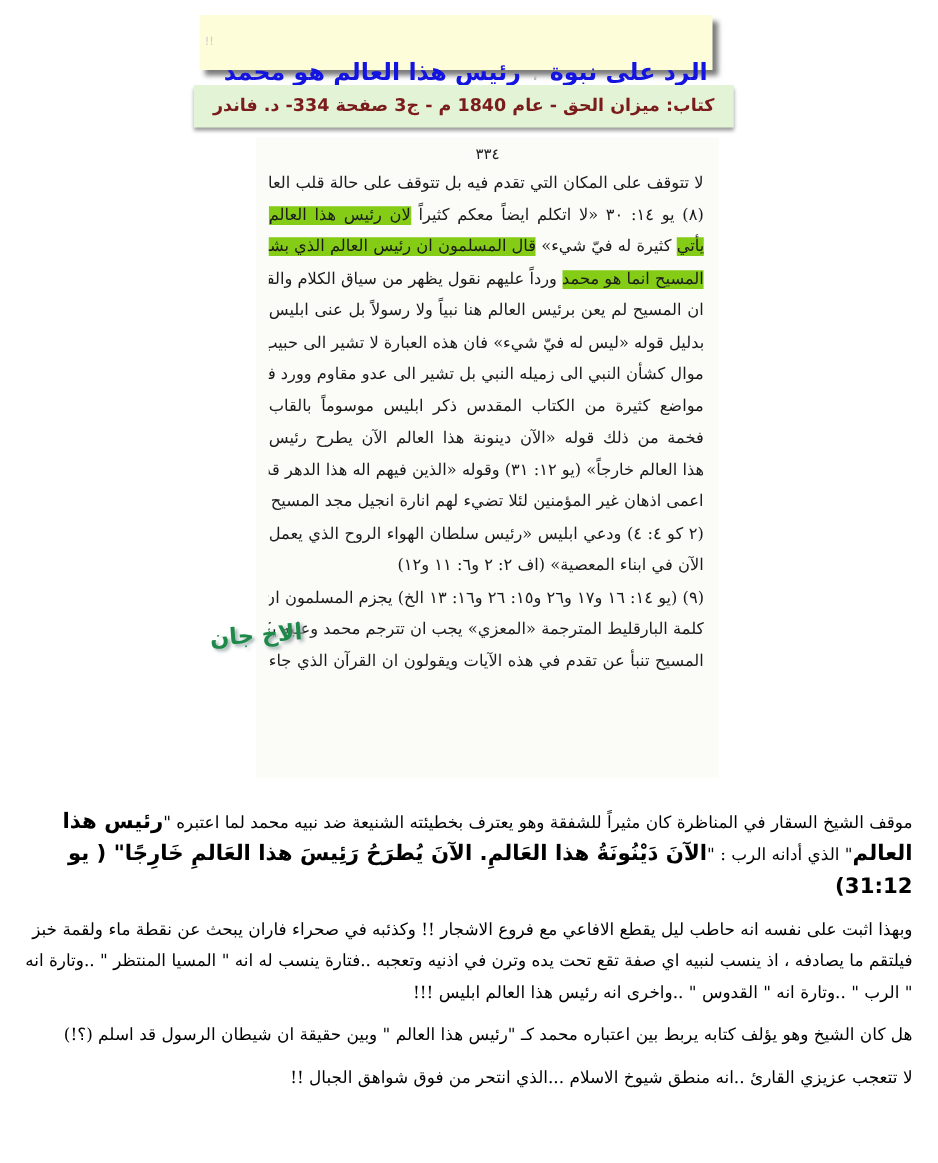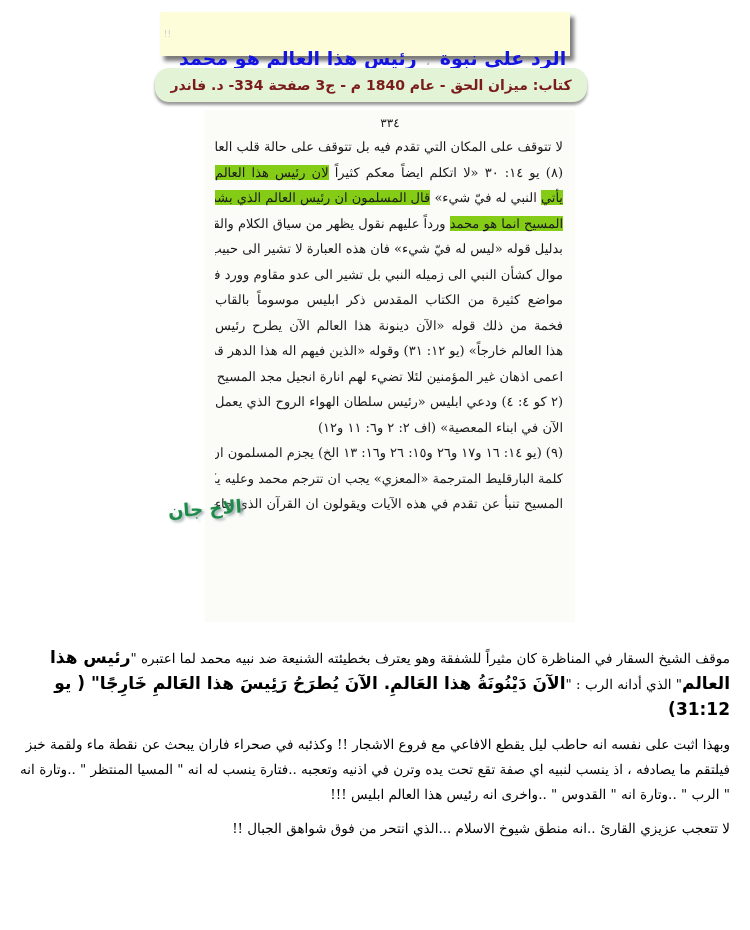--- a/index.html
+++ b/index.html
@@ -10,21 +10,21 @@
     background: #fdfdd9; box-shadow: 4px 5px 4px #7a7a7a;
     display: flex; align-items: center; justify-content: center; direction: rtl;
   }
   .title-text { color: #1414e0; font-weight: bold; font-size: 19px; font-family: "DejaVu Sans", sans-serif; margin-top: 48px; }
   .title-sep { color: #b8b8b8; font-size: 10px; margin: 0 3px; }
   .title-excl { color: #cccccc; font-size: 9px; margin-right: 8px; }
 
   .source-box {
     position: absolute; left: 155px; top: 68px; width: 432px; height: 34px;
     background: #e3f3d6; box-shadow: 0 3px 3px #9a9a9a;
-    display: flex; align-items: center; justify-content: center; direction: rtl; border-radius: 14px;
+    display: flex; align-items: center; justify-content: center; direction: rtl;
   }
   .source-text { color: #7a1c1c; font-weight: bold; font-size: 14px; font-family: "DejaVu Sans", sans-serif; }
 
   .scan {
     position: absolute; left: 205px; top: 110px; width: 370px; height: 512px;
     background: #fbfbf8;
   }
   .scan-page-num { text-align: center; font-family: Liberation Sans, sans-serif; font-size: 12px; color: #222; margin-top: 6px; direction: rtl; }
   .scan-lines { direction: rtl; padding: 4px 12px 0 10px; }
   .scan-line {
@@ -62,22 +62,23 @@
 
 <div class="source-box">
   <span class="source-text">كتاب: ميزان الحق - عام 1840 م - ج3 صفحة 334- د. فاندر</span>
 </div>
 
 <div class="scan">
   <div class="scan-page-num">٣٣٤</div>
   <div class="scan-lines">
     <div class="scan-line">لا تتوقف على المكان التي تقدم فيه بل تتوقف على حالة قلب العابد</div>
     <div class="scan-line"><span>(٨)  يو ١٤: ٣٠ «لا اتكلم ايضاً معكم كثيراً</span> <span class="hl">لان رئيس هذا العالم</span></div>
-    <div class="scan-line"><span class="hl">يأتي</span><span> النبي له فيّ شيء» </span><span class="hl">قال المسلمون ان رئيس العالم الذي بشر بمجيئه</span></div>
+    <div class="scan-line"><span class="hl">يأتي</span><span> كثيرة له فيّ شيء» </span><span class="hl">قال المسلمون ان رئيس العالم الذي بشر بمجيئه</span></div>
     <div class="scan-line"><span class="hl">المسيح انما هو محمد</span><span> ورداً عليهم نقول يظهر من سياق الكلام والقرينة</span></div>
+    <div class="scan-line">ان المسيح لم يعن برئيس العالم هنا نبياً ولا رسولاً بل عنى ابليس</div>
     <div class="scan-line">بدليل قوله «ليس له فيّ شيء» فان هذه العبارة لا تشير الى حبيب</div>
     <div class="scan-line">موال كشأن النبي الى زميله النبي بل تشير الى عدو مقاوم وورد في</div>
     <div class="scan-line">مواضع كثيرة من الكتاب المقدس ذكر ابليس موسوماً بالقاب</div>
     <div class="scan-line">فخمة من ذلك قوله «الآن دينونة هذا العالم الآن يطرح رئيس</div>
     <div class="scan-line">هذا العالم خارجاً» (يو ١٢: ٣١) وقوله «الذين فيهم اله هذا الدهر قد</div>
     <div class="scan-line">اعمى اذهان غير المؤمنين لئلا تضيء لهم انارة انجيل مجد المسيح الخ»</div>
     <div class="scan-line">(٢ كو ٤: ٤) ودعي ابليس «رئيس سلطان الهواء الروح الذي يعمل</div>
     <div class="scan-line" style="text-align-last:right">الآن في ابناء المعصية» (اف ٢: ٢ و٦: ١١ و١٢)</div>
     <div class="scan-line">(٩)  (يو ١٤: ١٦ و١٧ و٢٦ و١٥: ٢٦ و١٦: ١٣ الخ) يجزم المسلمون ان</div>
     <div class="scan-line">كلمة البارقليط المترجمة «المعزي» يجب ان تترجم محمد وعليه يكون</div>
@@ -85,14 +86,15 @@
   </div>
 </div>
 
 <div class="stamp">الاخ جان</div>
 
 <div class="commentary">
   <p class="c-para">
     <span>موقف الشيخ السقار في المناظرة كان مثيراً للشفقة وهو يعترف بخطيئته الشنيعة ضد نبيه محمد لما اعتبره "</span><span class="bold">رئيس هذا العالم</span><span>" الذي أدانه الرب : "</span><span class="bold">الآنَ دَيْنُونَةُ هذا العَالمِ. الآنَ يُطرَحُ رَئِيسَ هذا العَالمِ خَارِجًا</span><span class="bold">" ( يو 31:12)</span>
   </p>
   <p class="c-para">وبهذا اثبت على نفسه انه حاطب ليل يقطع الافاعي مع فروع الاشجار !! وكذئبه في صحراء فاران يبحث عن نقطة ماء ولقمة خبز فيلتقم ما يصادفه ، اذ ينسب لنبيه اي صفة تقع تحت يده وترن في اذنيه وتعجبه ..فتارة ينسب له انه " المسيا المنتظر " ..وتارة انه " الرب " ..وتارة انه " القدوس " ..واخرى انه رئيس هذا العالم ابليس !!!</p>
+  <p class="c-para">هل كان الشيخ وهو يؤلف كتابه يربط بين اعتباره محمد كـ "رئيس هذا العالم " وبين حقيقة ان شيطان الرسول قد اسلم (؟!)</p>
   <p class="c-para">لا تتعجب عزيزي القارئ ..انه منطق شيوخ الاسلام ...الذي انتحر من فوق شواهق الجبال !!</p>
 </div>
 
 </body></html>

